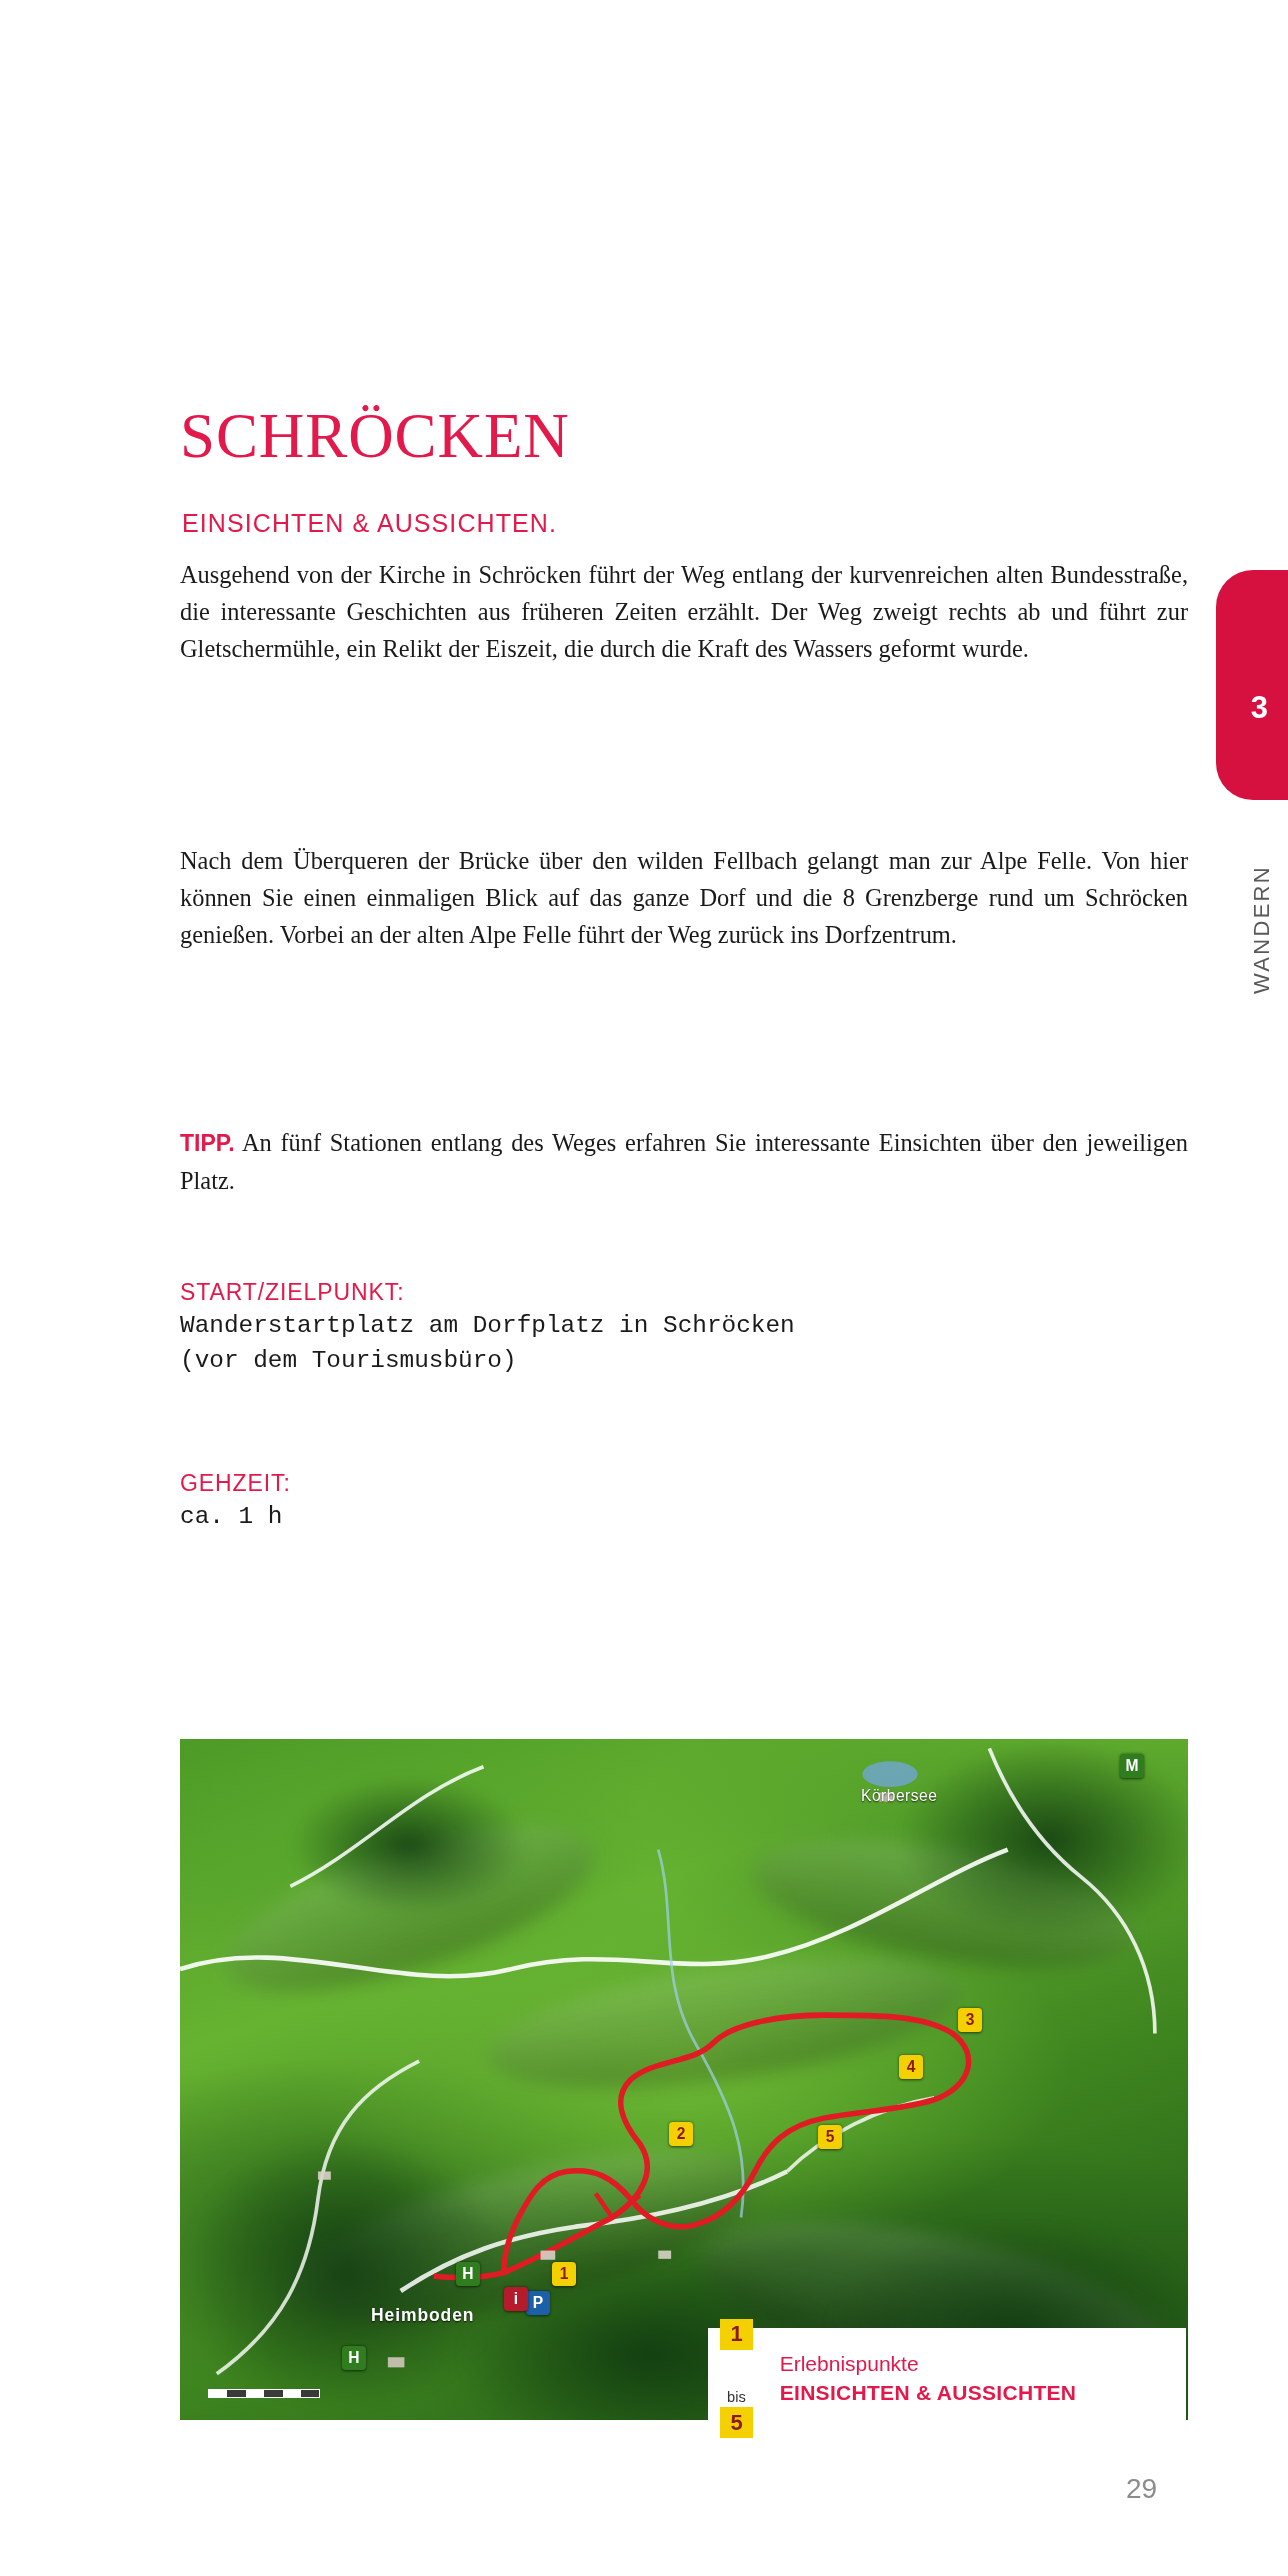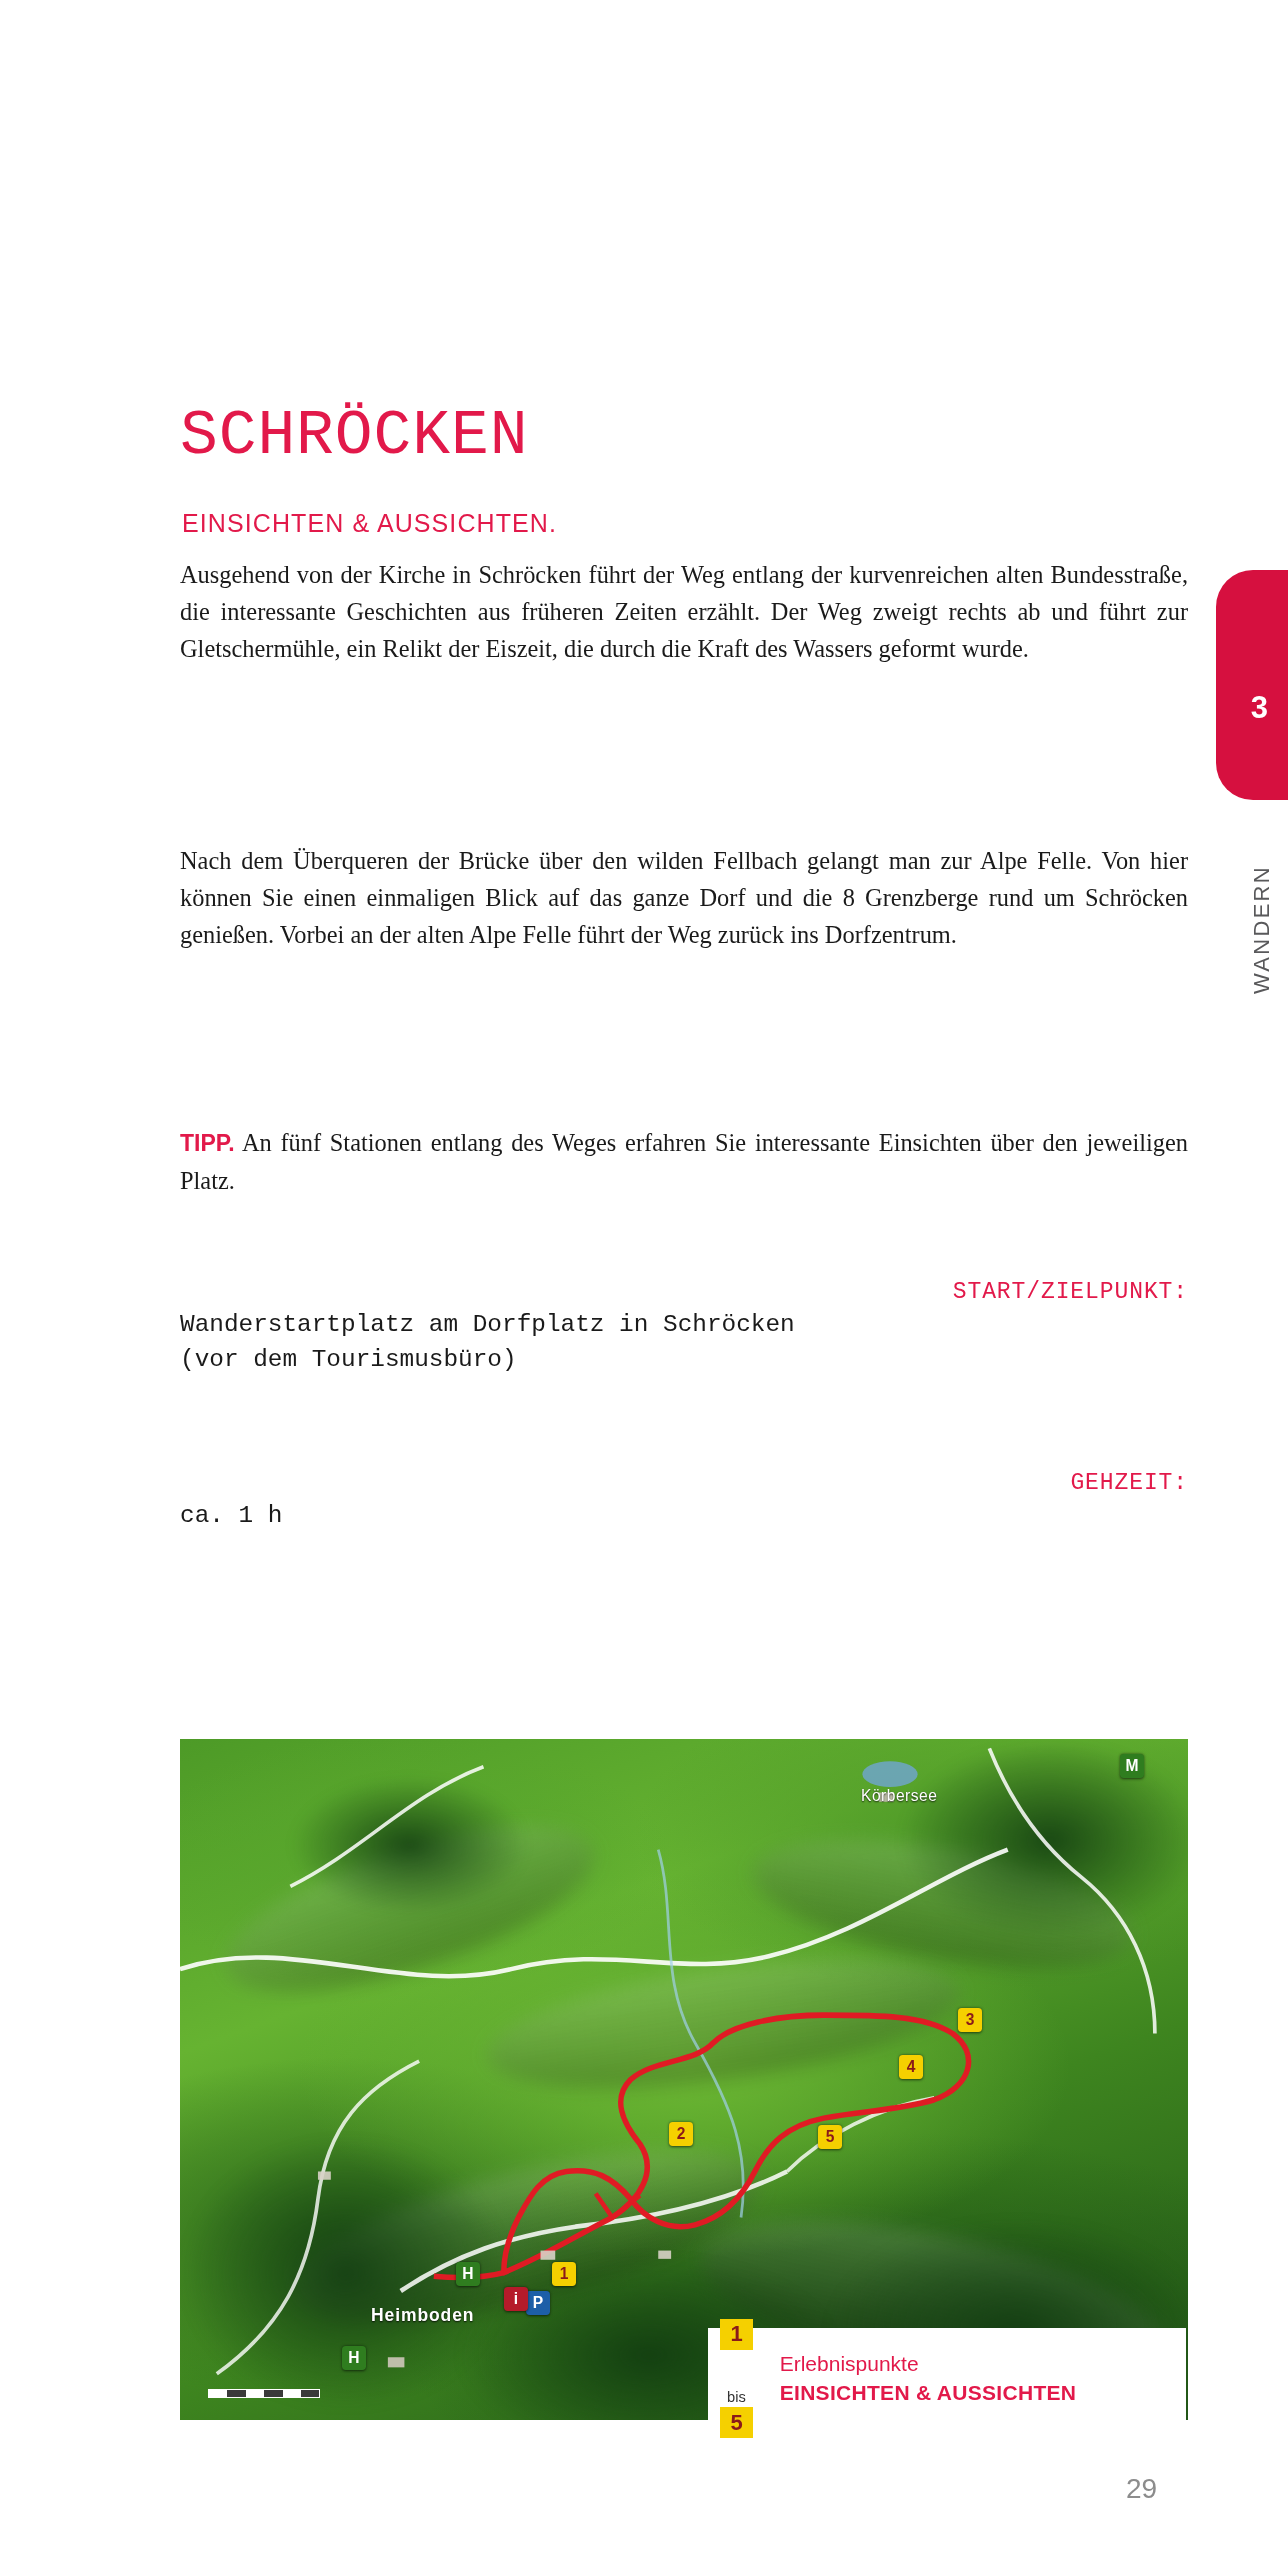--- a/index.html
+++ b/index.html
@@ -17,21 +17,21 @@
   .page {
     position: absolute;
     inset: 0;
   }
 
   
   .title {
     position: absolute;
     left: 180px;
     top: 363px;
-    font-family: Liberation Mono, monospace;
+    font-family: Liberation Serif, serif;
     font-weight: 300;
     font-size: 63px;
     letter-spacing: 0.9px;
     color: #e2194a;
     line-height: 1;
   }
 
   .subtitle {
     position: absolute;
     left: 182px;
@@ -57,26 +57,25 @@
     color: #e2194a;
     font-family: "Liberation Sans", sans-serif;
     font-weight: bold;
     font-size: 23px;
     margin-top: 48px;
   }
 
   
   .info-block { position: absolute; left: 180px; width: 1008px; }
   .info-label {
-    font-family: Liberation Mono, monospace;
+    font-family: Liberation Sans, sans-serif;
     font-size: 23px;
     letter-spacing: 0.9px;
     color: #e2194a;
     margin: 0 0 1.8px 0;
-    text-align: right;
   }
   .info-value {
     font-family: Liberation Mono, monospace;
     font-size: 24.4px;
     line-height: 35px;
     color: #1a1a1a;
     margin: 0;
   }
   .block-start { top: 1279px; }
   .block-time  { top: 1470px; }

